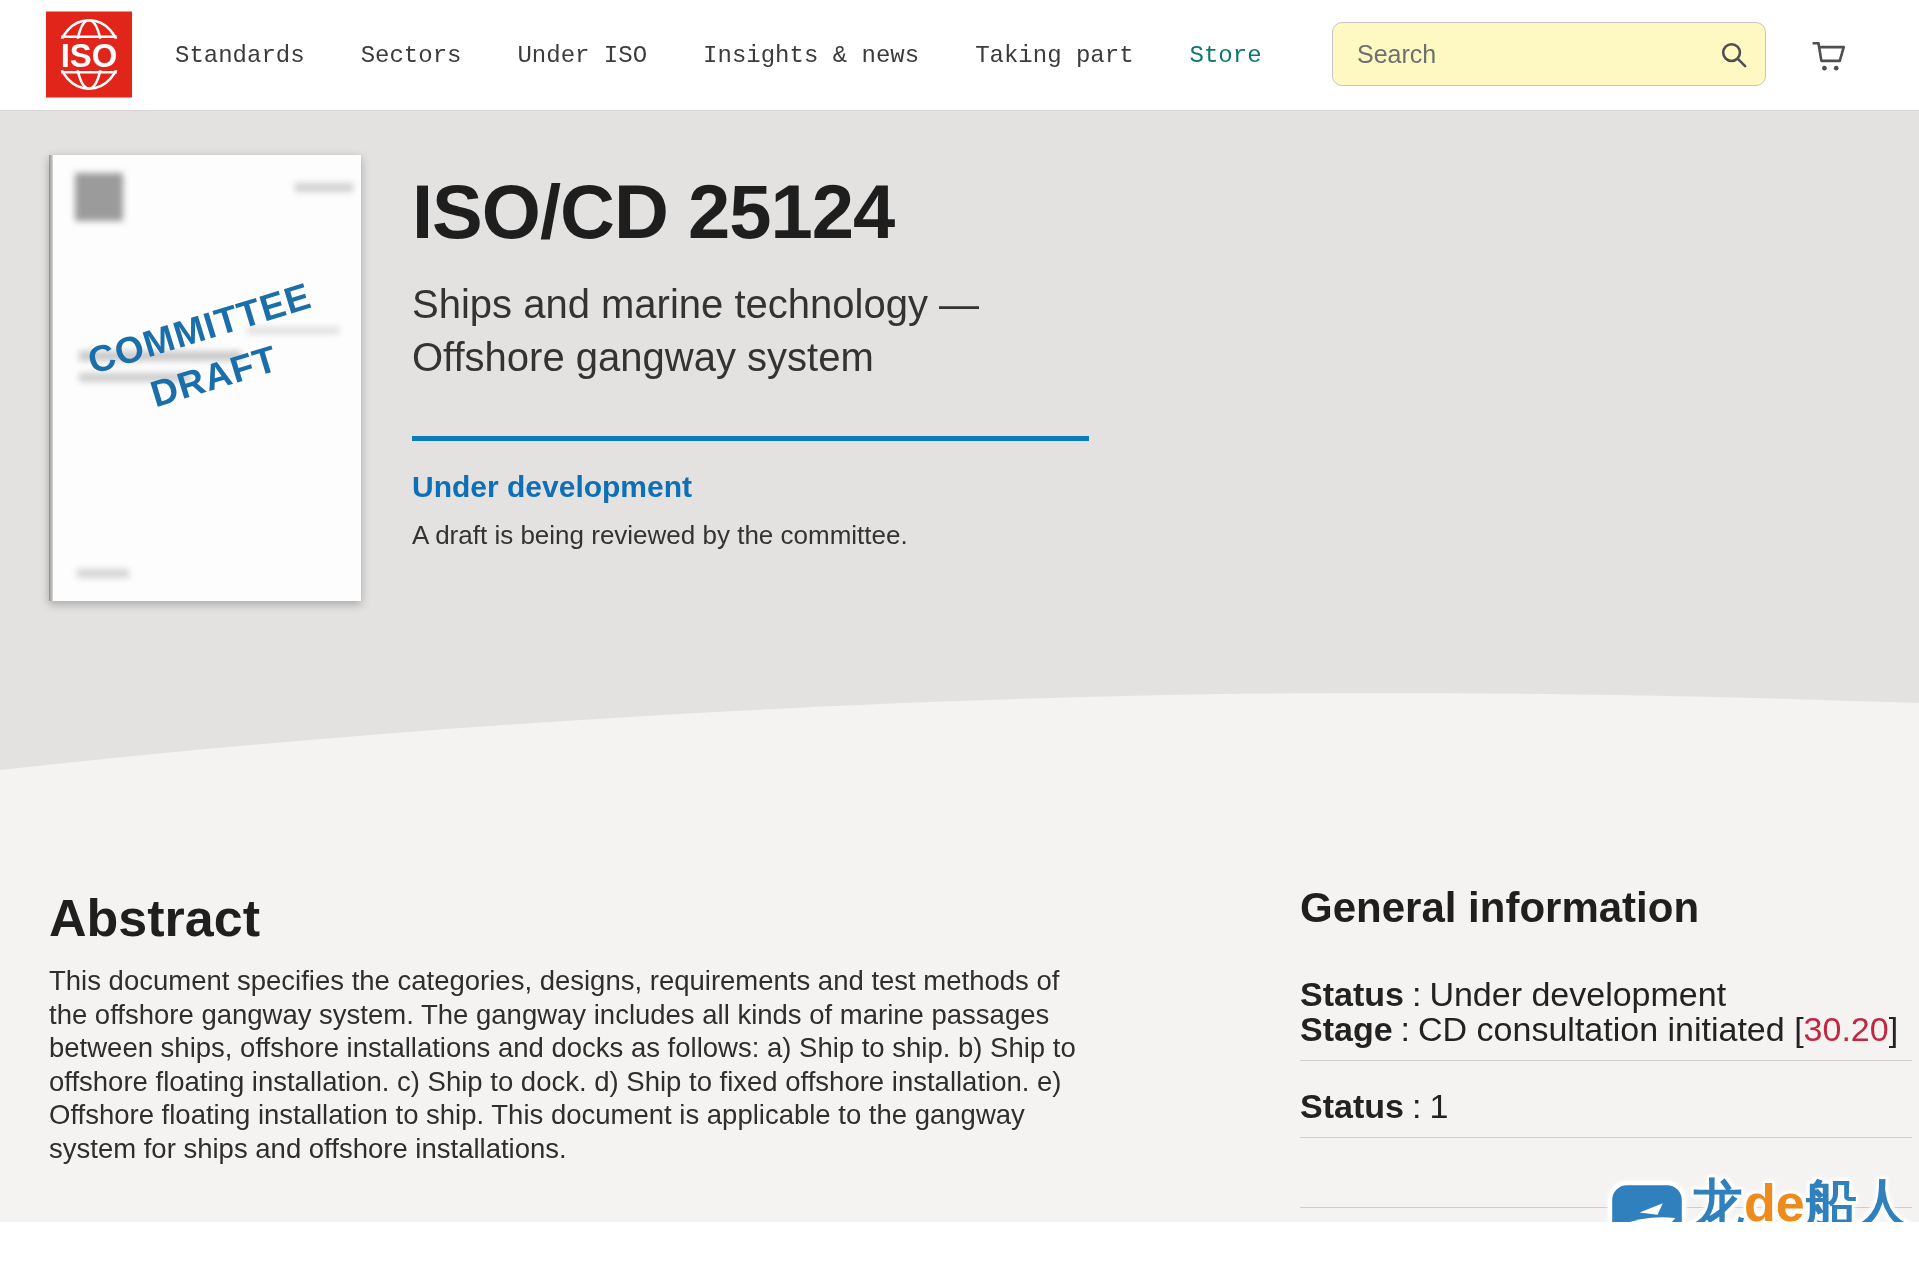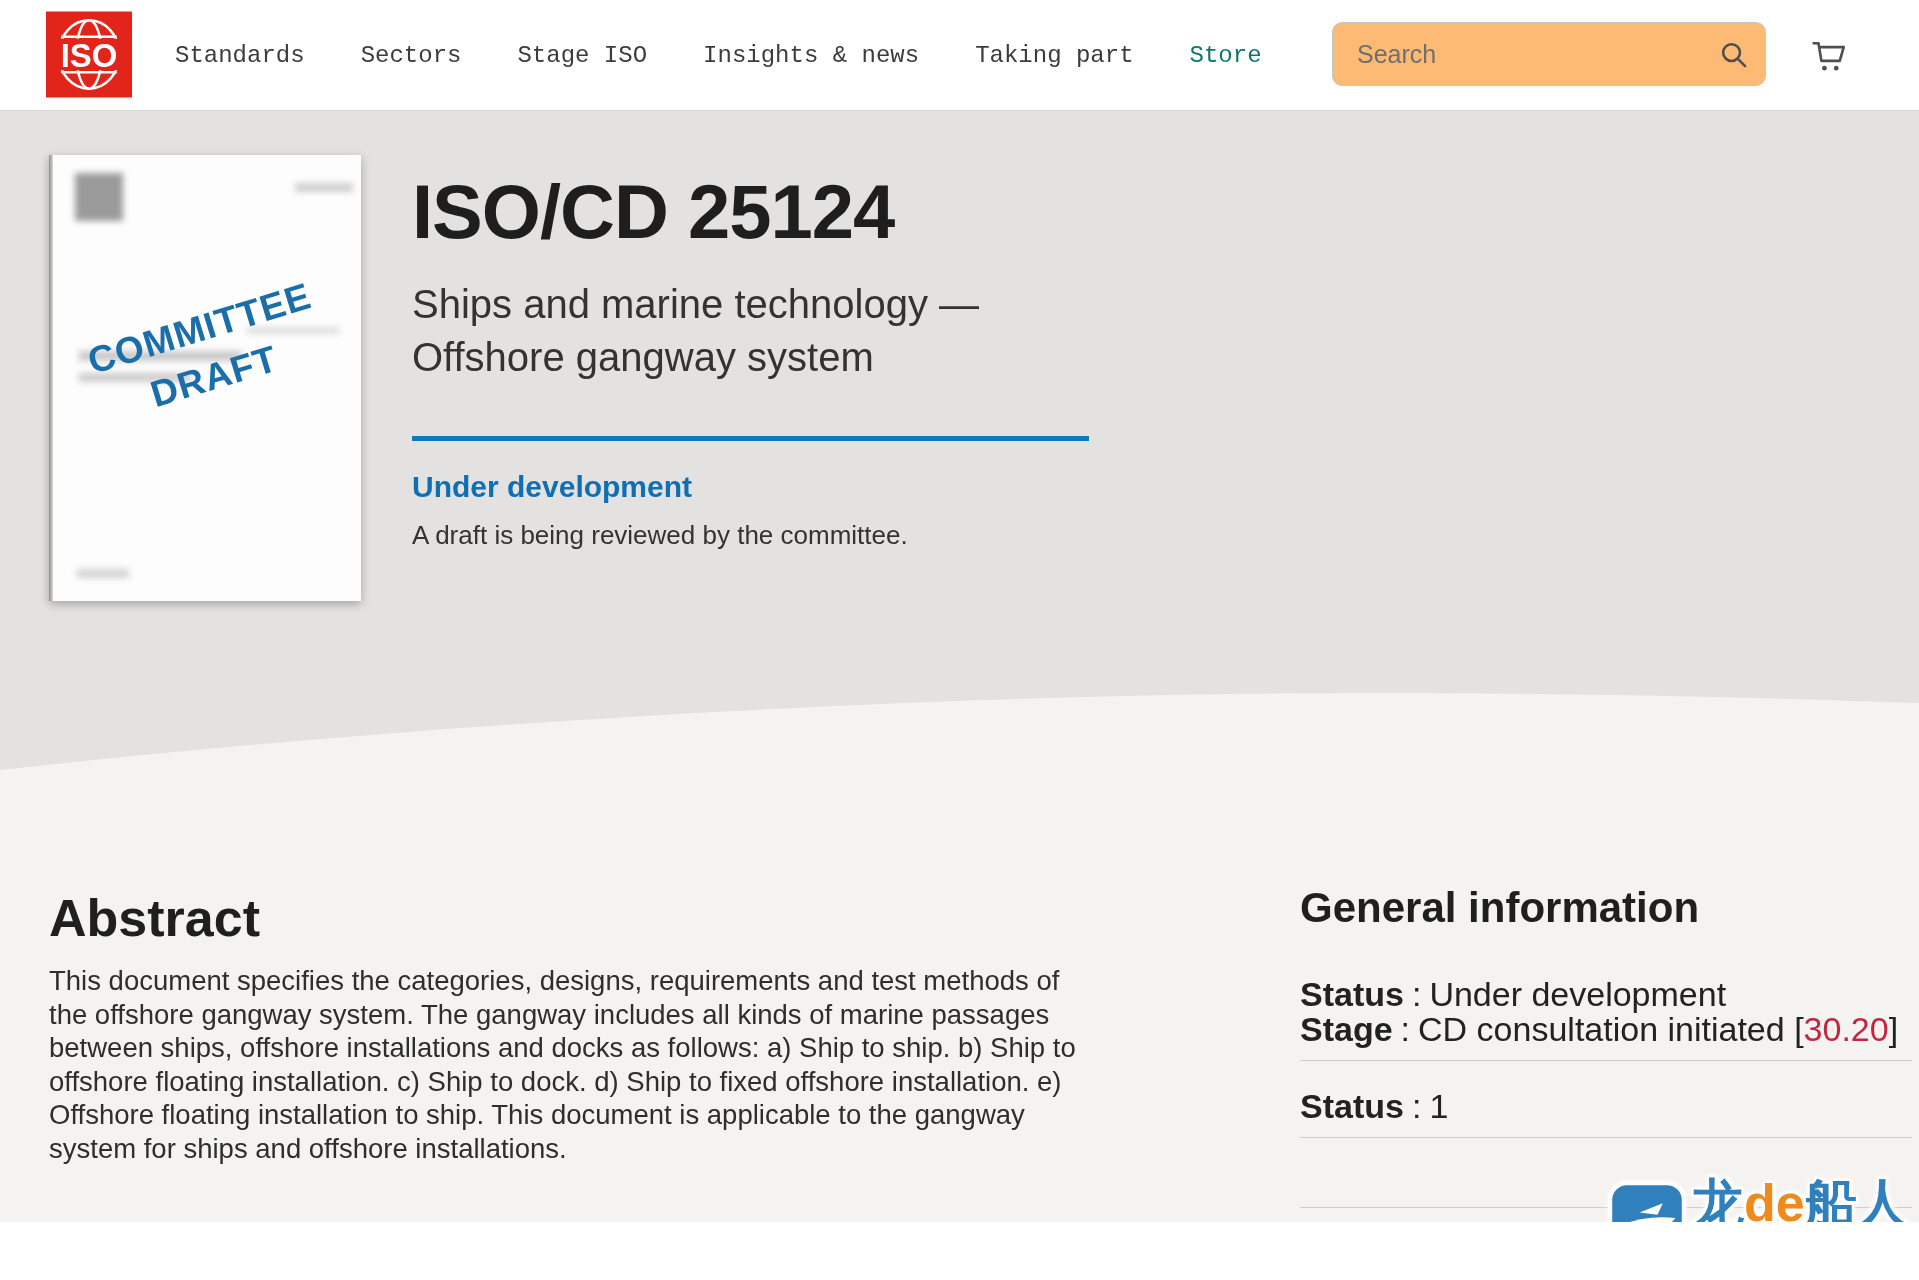--- a/index.html
+++ b/index.html
@@ -7,21 +7,21 @@
   .page{position:relative;width:1919px;height:1222px;overflow:hidden;
         font-family:"Liberation Sans",sans-serif;background:#f4f3f1;}
 
   
   .header{position:absolute;top:0;left:0;width:1919px;height:110px;background:#ffffff;
           border-bottom:1px solid #d8d7d5;z-index:10;}
   .logo{position:absolute;left:46px;top:11px;width:86px;height:87px;cursor:pointer;}
   .nav{position:absolute;left:175px;top:0;height:110px;display:flex;align-items:center;gap:56px;}
   .nav-item{font-size:24px;color:#3c3c3c;cursor:pointer;white-space:nowrap;font-family:Liberation Mono, monospace;}
   .nav-item.accent{color:#0f766e;}
-  .search-box{position:absolute;left:1332px;top:22px;width:434px;height:64px;background:#fdba74;
+  .search-box{position:absolute;left:1332px;top:22px;width:434px;height:64px;background:#fef9c3;
               border:1px solid #c6c6c6;border-radius:10px;box-sizing:border-box;}
   .search-input{position:absolute;left:0;top:0;width:370px;height:62px;border:none;outline:none;
                 background:transparent;font-family:"Liberation Sans",sans-serif;font-size:25px;
                 color:#444;padding:0 0 0 24px;}
   .search-input::placeholder{color:#6f6f6f;}
   .search-icon{position:absolute;right:16px;top:16px;width:31px;height:31px;cursor:pointer;}
   .cart-icon{position:absolute;left:1808px;top:34px;width:42px;height:42px;cursor:pointer;}
 
   
   .hero{position:absolute;top:111px;left:0;width:1919px;height:674px;background:#e3e2e0;}
@@ -112,21 +112,21 @@
         <ellipse cx="34" cy="34" rx="10" ry="27"></ellipse>
         <path d="M12 20 h44 M12 48 h44"></path>
       </g>
       <rect x="2" y="21.5" width="64" height="25" fill="#e1251b"></rect>
       <text x="34" y="43.5" font-size="26" font-weight="bold" fill="#ffffff" text-anchor="middle" font-family="Liberation Sans, sans-serif">ISO</text>
     </svg>
 
     <div class="nav">
       <span class="nav-item">Standards</span>
       <span class="nav-item">Sectors</span>
-      <span class="nav-item">Stage ISO</span>
+      <span class="nav-item">Under ISO</span>
       <span class="nav-item">Insights &amp; news</span>
       <span class="nav-item">Taking part</span>
       <span class="nav-item accent">Store</span>
     </div>
 
     <div class="search-box">
       <input class="search-input" type="text" placeholder="Search" style="">
       <svg class="search-icon" viewBox="0 0 24 24" fill="none" stroke="#4f4f4f" stroke-width="2" stroke-linecap="round">
         <circle cx="10.5" cy="10.5" r="6.5"></circle>
           <path d="M15.6 15.6 L21 21"></path>

